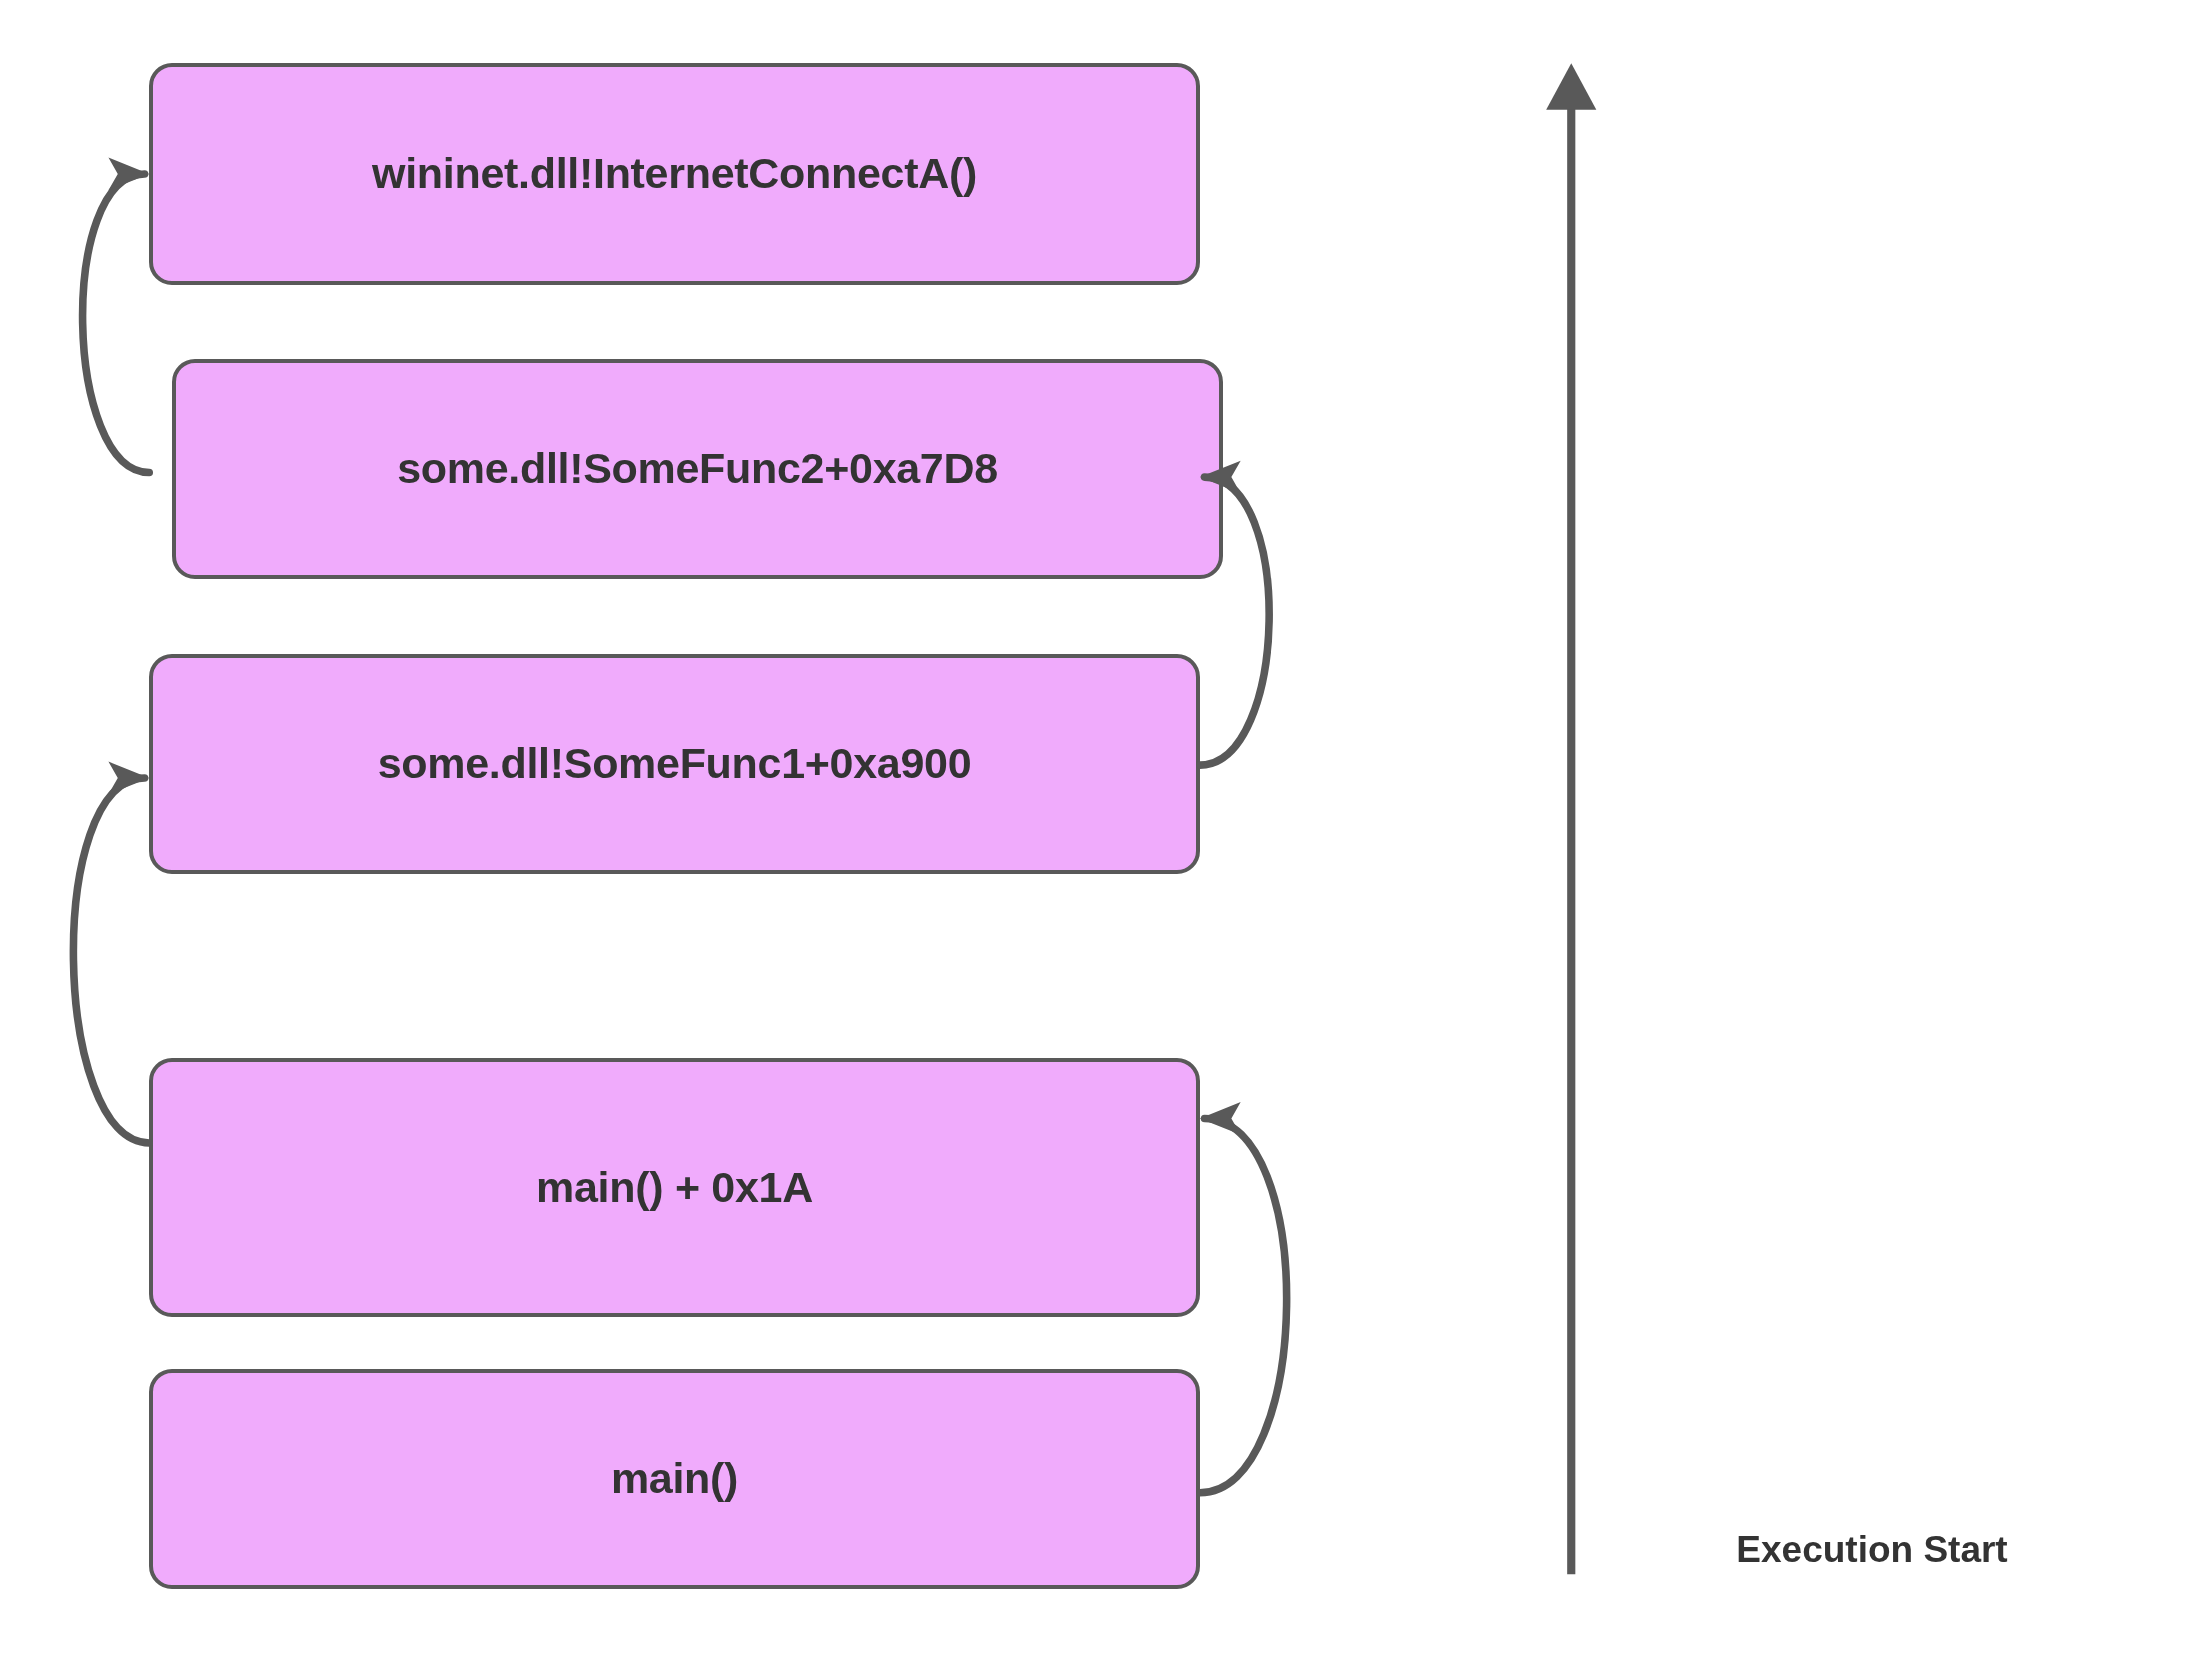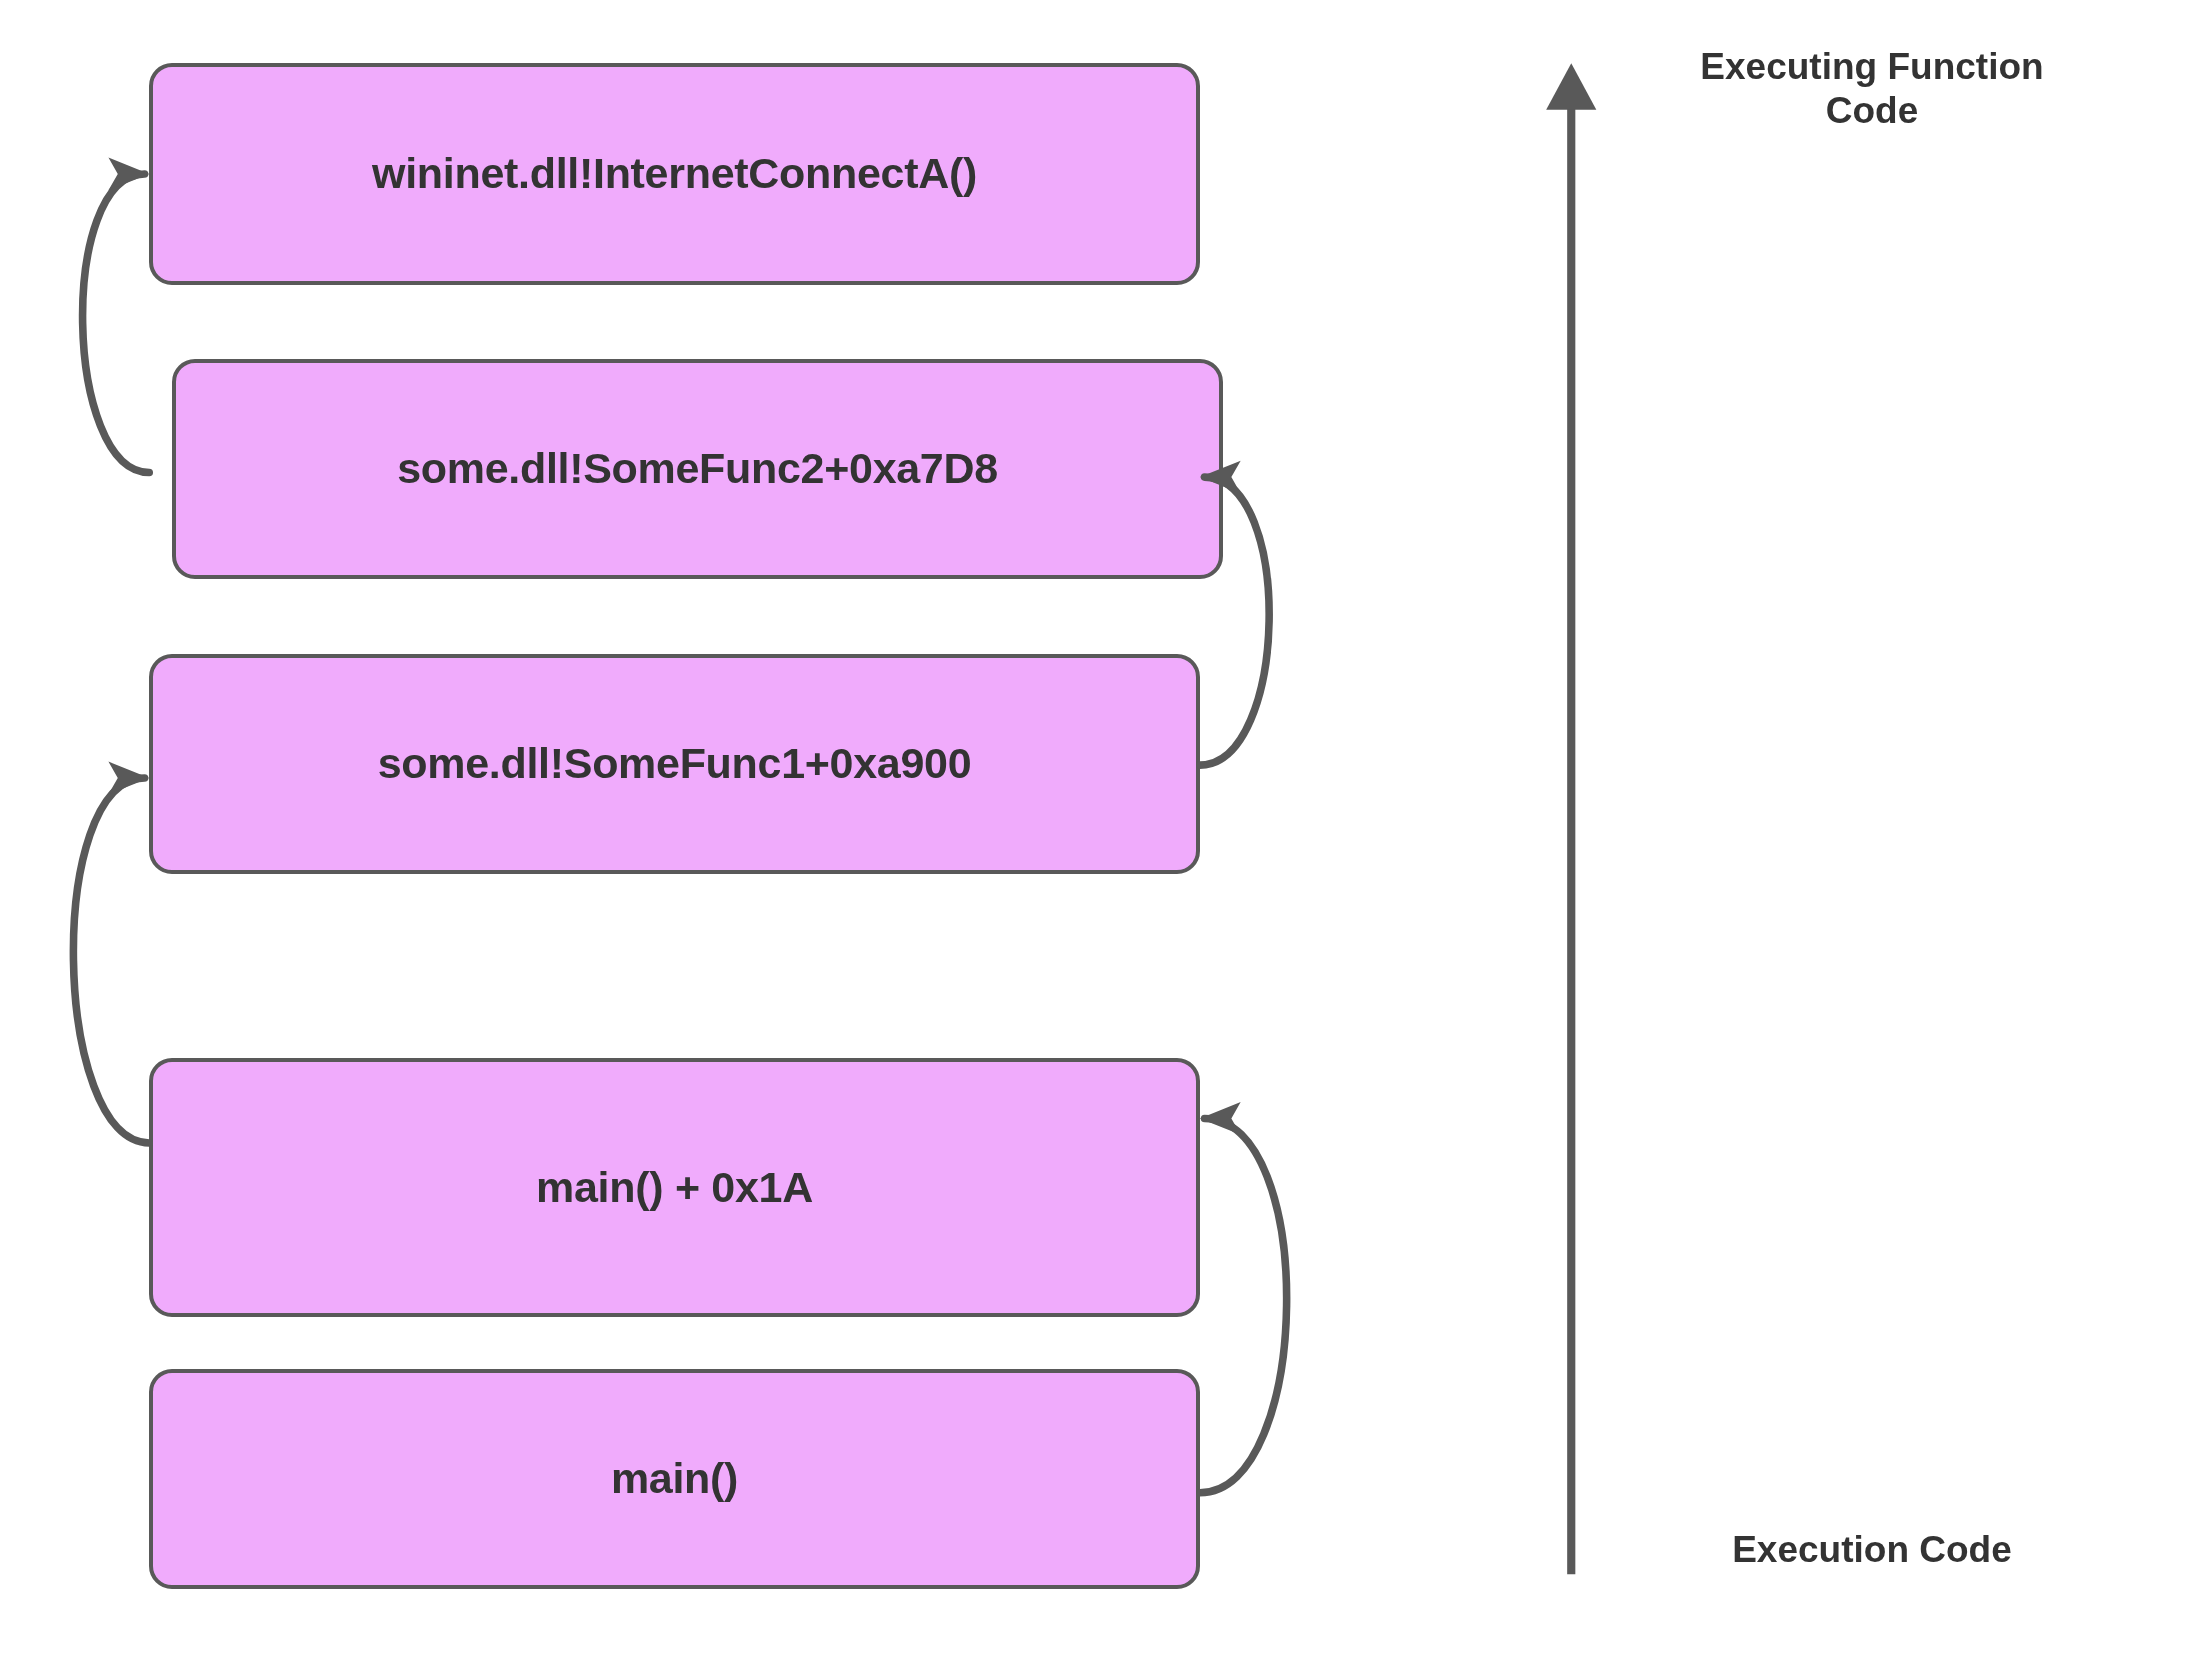--- a/index.html
+++ b/index.html
@@ -127,19 +127,17 @@
       <path d="M 2058 2560 C 2250 2560 2260 1918 2066 1918" fill="none" stroke="#595959" stroke-width="13" stroke-linecap="round"></path>
       <path d="M 2058 1918 L 2128 1890 L 2112 1918 L 2128 1946 Z" fill="#595959"></path>
     </g>
 
     <g>
       <line x1="2695" y1="2700" x2="2695" y2="160" stroke="#595959" stroke-width="14"></line>
       <path d="M 2695 108 L 2738 188 L 2652 188 Z" fill="#595959"></path>
     </g>
   </svg>
 
-  <div class="axis-label" id="axis-label-top">Executing Function
-Code</div>
 
-  <div class="axis-label" id="axis-label-bottom">Execution Code</div>
+  <div class="axis-label" id="axis-label-bottom">Execution Start</div>
 
 </div>
 
 
 </body></html>

